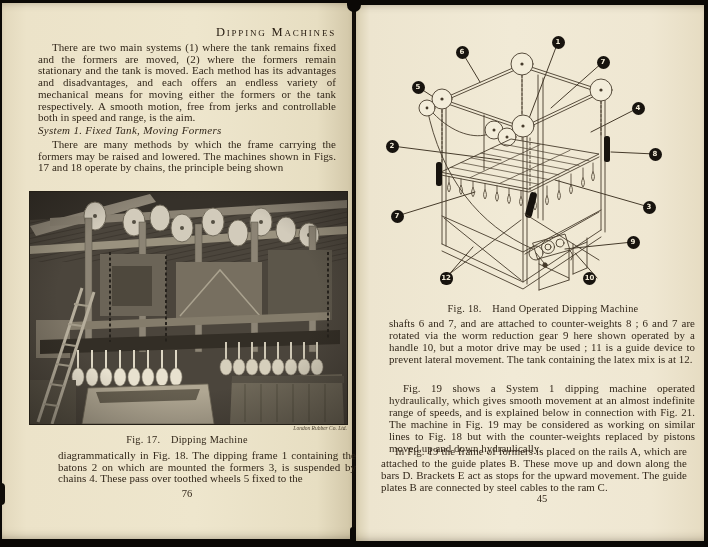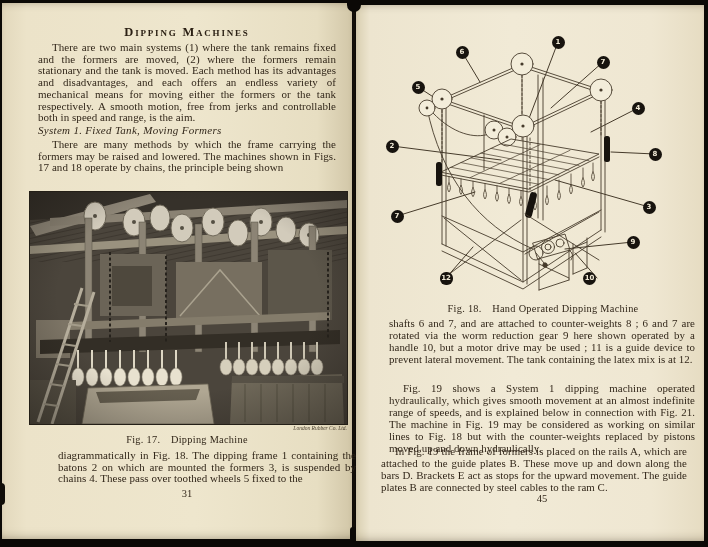--- a/index.html
+++ b/index.html
@@ -19,22 +19,22 @@
     background:linear-gradient(to right,#d9cfb1 0%,#ede5cf 4%,#f1ead6 45%,#efe7d2 85%,#e6dcc2 100%);
     box-shadow:inset 0 6px 10px -8px rgba(60,45,25,.5), inset 0 -8px 12px -10px rgba(60,45,25,.6);
   }
   .gutter-crease{position:absolute;left:352px;top:0;width:4px;height:547px;
     background:linear-gradient(to right, rgba(30,22,12,0), rgba(30,22,12,.55), rgba(30,22,12,0));}
   .notch-top{position:absolute;left:347px;top:0;width:14px;height:12px;background:#0b0906;border-radius:0 0 7px 7px;}
   .notch-bottom{position:absolute;left:350px;top:527px;width:6px;height:20px;background:#0b0906;border-radius:3px 3px 0 0;}
   .edge-blob{position:absolute;left:0;top:483px;width:5px;height:22px;background:#100d08;border-radius:0 4px 4px 0;}
 
   .title{
-    position:absolute;left:36px;top:22px;width:298px;text-align:center;
-    font-variant:small-caps;font-weight:bold;font-size:12.5px;letter-spacing:1.8px;color:#2b2014;
+    position:absolute;left:36px;top:22px;width:298px;text-align:right;
+    font-variant:small-caps;font-weight:normal;font-size:12.5px;letter-spacing:1.8px;color:#2b2014;
   }
   .body-text{
     position:absolute;text-align:justify;
     font-size:11px;line-height:11.7px;letter-spacing:.05px;
   }
   .indent{text-indent:14px;}
   .ital-head{
     position:absolute;left:36px;top:121px;width:298px;
     font-style:italic;font-size:11px;letter-spacing:.3px;
   }
@@ -195,21 +195,21 @@
         <line x1="38" y1="132" x2="52" y2="134"></line>
           <line x1="44" y1="112" x2="58" y2="114"></line>
       </g>
       <rect width="317" height="232" fill="url(#vign)"></rect>
     </svg>
   </div>
   <div class="credit" style="left:200px;top:422px;width:145px;">London Rubber Co. Ltd.</div>
   <div class="caption" style="left:36px;top:431px;width:298px;">Fig. 17. Dipping Machine</div>
 
   <div class="body-text" style="left:24px;top:447px;width:298px;margin-left:32px;">diagrammatically in Fig. 18. The dipping frame 1 containing the batons 2 on which are mounted the formers 3, is suspended by chains 4. These pass over toothed wheels 5 fixed to the</div>
-  <div class="pagenum" style="left:36px;top:485px;width:298px;">31</div>
+  <div class="pagenum" style="left:36px;top:485px;width:298px;">76</div>
 </div>
 
 <div class="page page-right">
 
   <div class="diagram" style="left:27px;top:7px;">
     <svg width="318" height="288" viewBox="0 0 318 288">
       <g stroke="#463b2b" stroke-width="0.9" fill="none" stroke-linecap="round">
 
         <g stroke-width="1">
           <line x1="175" y1="30" x2="142" y2="117"></line>

